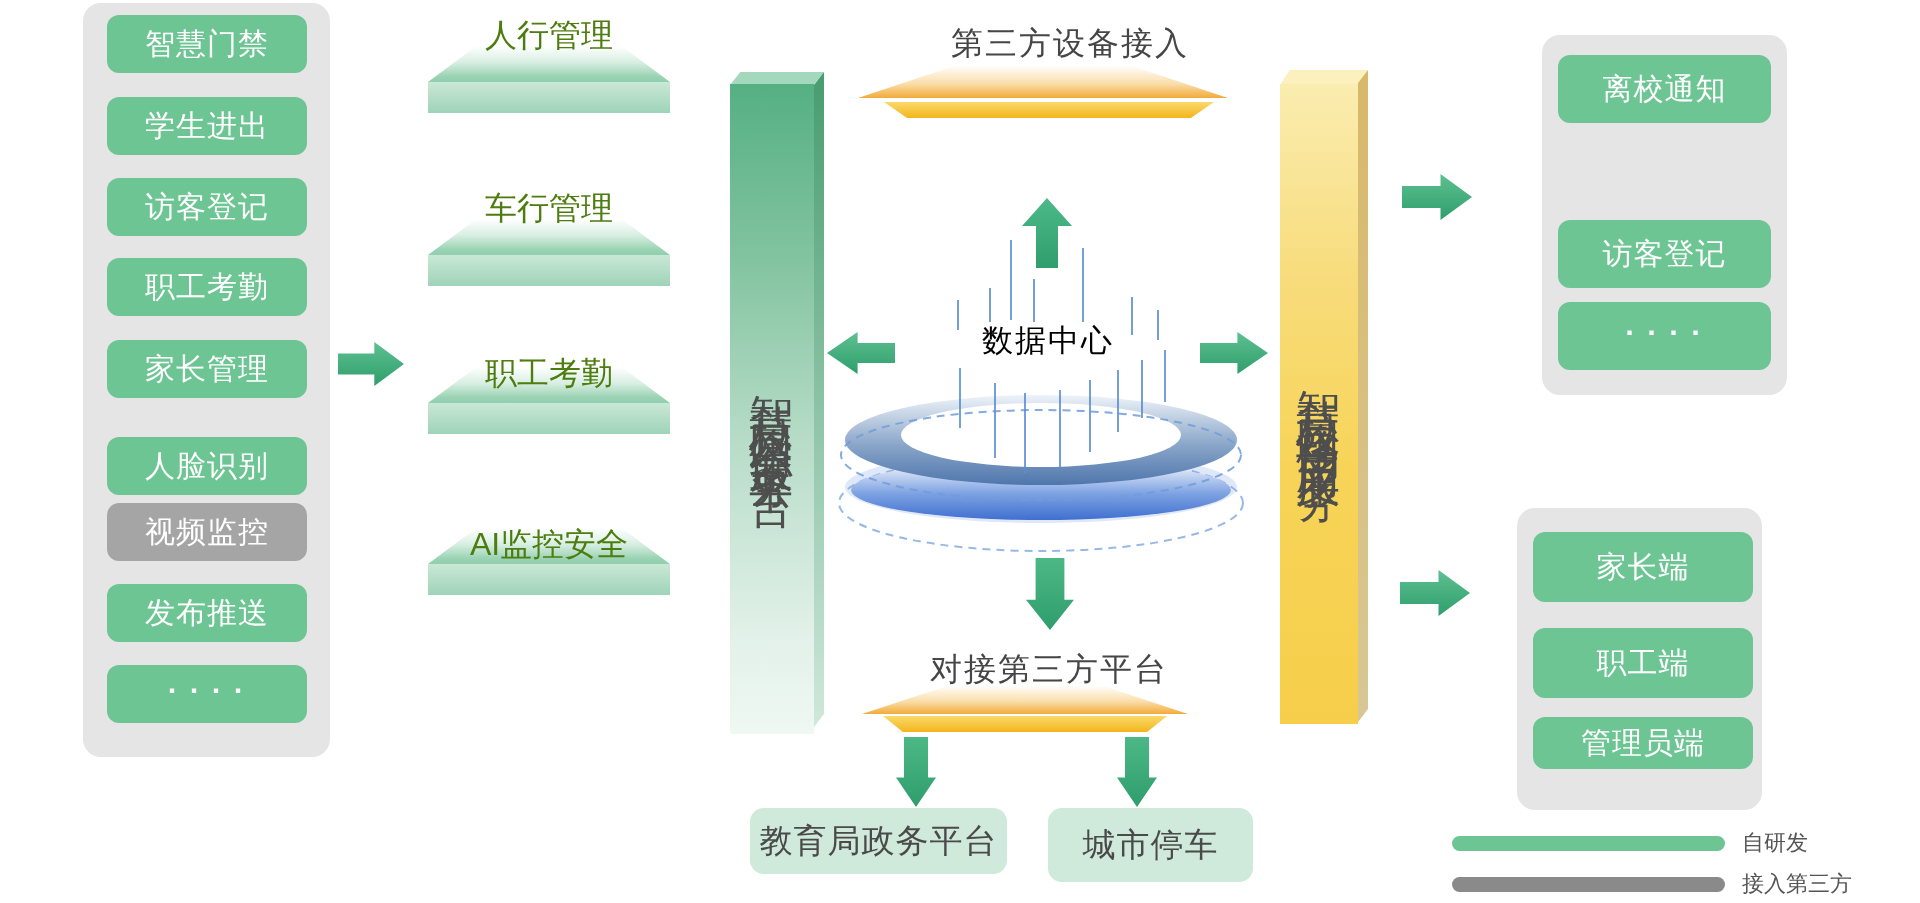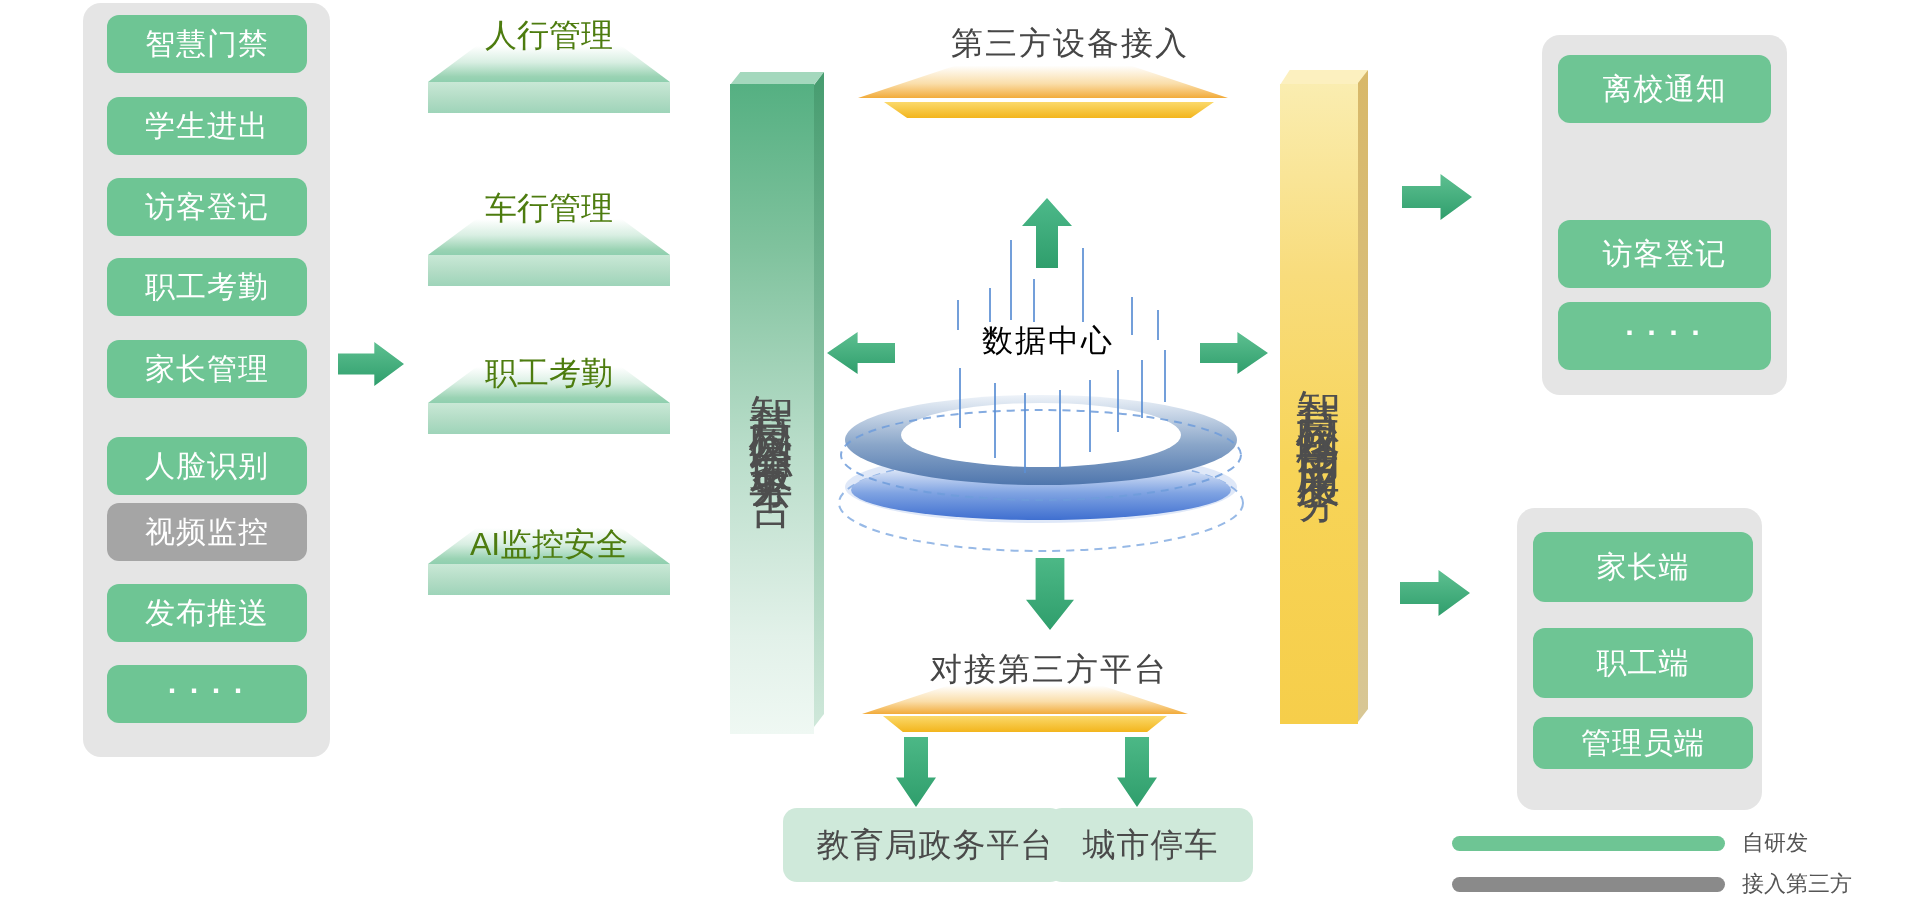--- a/index.html
+++ b/index.html
@@ -205,21 +205,21 @@
 <div class="arrow right" style="left:1200px;top:332px;width:68px;height:42px;"></div>
 <div class="arrow down" style="left:1026px;top:558px;width:48px;height:72px;z-index:6;"></div>
 
 <div class="center-title" style="left:849px;top:648px;width:400px;">对接第三方平台</div>
 <div class="ytrap1" style="left:862px;top:686px;width:326px;height:28px;"></div>
 <div class="ytrap2" style="left:883px;top:716px;width:284px;height:16px;"></div>
 
 <div class="arrow down" style="left:896px;top:737px;width:40px;height:70px;"></div>
 <div class="arrow down" style="left:1117px;top:737px;width:40px;height:70px;"></div>
 
-<div class="light-btn" style="left:783px;top:808px;width:257px;height:74px;padding-left:24px;">
+<div class="light-btn" style="left:750px;top:808px;width:257px;height:66px;">
     <span>教育局政务平台</span>
   </div>
 <div class="light-btn" style="left:1048px;top:808px;width:205px;height:74px;text-align:right;">
     <span>城市停车</span>
   </div>
 
 <div class="arrow right" style="left:1402px;top:174px;width:70px;height:46px;"></div>
 <div class="arrow right" style="left:1400px;top:570px;width:70px;height:46px;"></div>
 
 <div class="panel" style="left:1515px;top:35px;width:245px;height:360px;margin-left:27px;">

